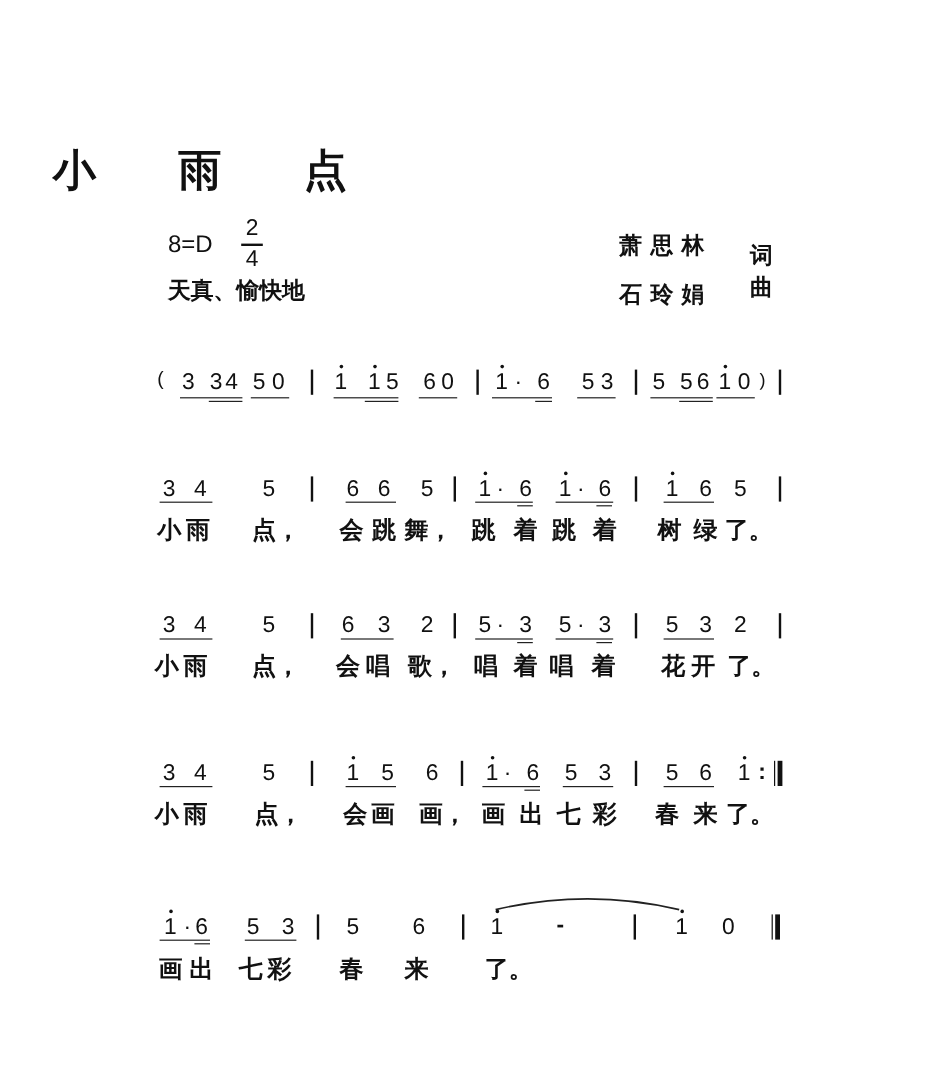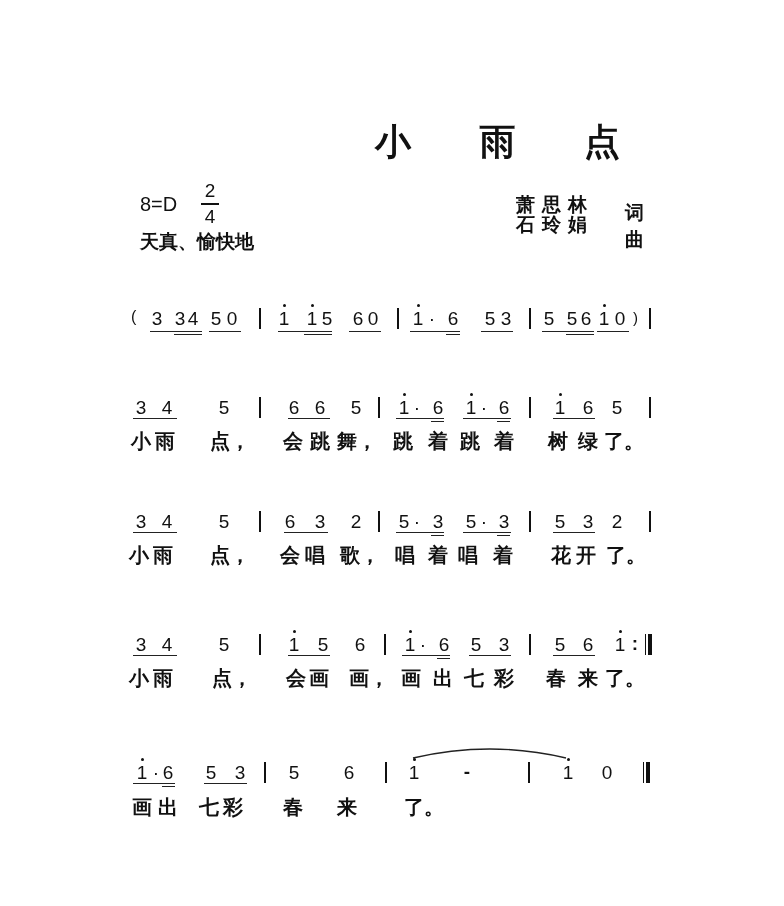--- a/index.html
+++ b/index.html
@@ -1,21 +1,21 @@
 <!DOCTYPE html>
 <html><head>
 <meta charset="utf-8">
 <style>
   html, body { margin: 0; padding: 0; background: #ffffff; }
   body { width: 784px; height: 906px; position: relative; overflow: hidden;
          font-family: "DejaVu Sans", "Liberation Sans", sans-serif; color: #111; }
   .abs { position: absolute; }
-  .title { left: 0; width: 648px; top: 118px; text-align: right;
+  .title { left: 0; width: 648px; top: 118px; text-align: left;
            font-family: "DejaVu Serif", "Liberation Serif", serif;
-           font-size: 36px; font-weight: bold; letter-spacing: 28px; }
+           font-size: 36px; font-weight: bold; letter-spacing: 28px; padding-left: 44px; }
   .key { left: 140px; top: 193px; font-size: 20px; font-family: "Liberation Sans", sans-serif; }
   .frac { left: 201px; top: 180px; width: 18px; text-align: center; font-size: 19px;
           font-family: "Liberation Sans", sans-serif; line-height: 22px; }
   .frac .line { height: 1.5px; background: #111; margin: 1px 0; }
   .tempo { left: 140px; top: 229px; font-size: 19px; font-weight: bold; }
   .credit { font-size: 19px; font-weight: bold; letter-spacing: 7px; }
   .n { position: absolute; font-family: "Liberation Sans", sans-serif; font-size: 19px;
        line-height: 22px; width: 14px; text-align: center; }
   .dot-hi::before { content: ""; position: absolute; left: 6px; top: -4px; width: 3px; height: 3px;
                     background: #111; border-radius: 50%; }
@@ -32,21 +32,21 @@
 <div class="abs key">8=D</div>
 <div class="abs frac">
   <div>2</div>
   <div class="line"></div>
   <div>4</div>
 </div>
 <div class="abs tempo">天真、愉快地</div>
 
 <div class="abs credit" style="left:516px;top:192px;">萧思林</div>
 <div class="abs credit" style="left:625px;top:200px;">词</div>
-<div class="abs credit" style="left:516px;top:212px;">石玲娟</div>
+<div class="abs credit" style="left:516px;top:233px;">石玲娟</div>
 <div class="abs credit" style="left:625px;top:227px;">曲</div>
 
 <div>
   <span class="sym" style="left:131px;top:308px;font-size:16px;">(</span>
 
   <span class="n" style="left:150px;top:308px;">3</span>
   <span class="n" style="left:173px;top:308px;">3</span>
   <span class="n" style="left:186px;top:308px;">4</span>
   <span class="n" style="left:209px;top:308px;">5</span>
   <span class="n" style="left:225px;top:308px;">0</span>

